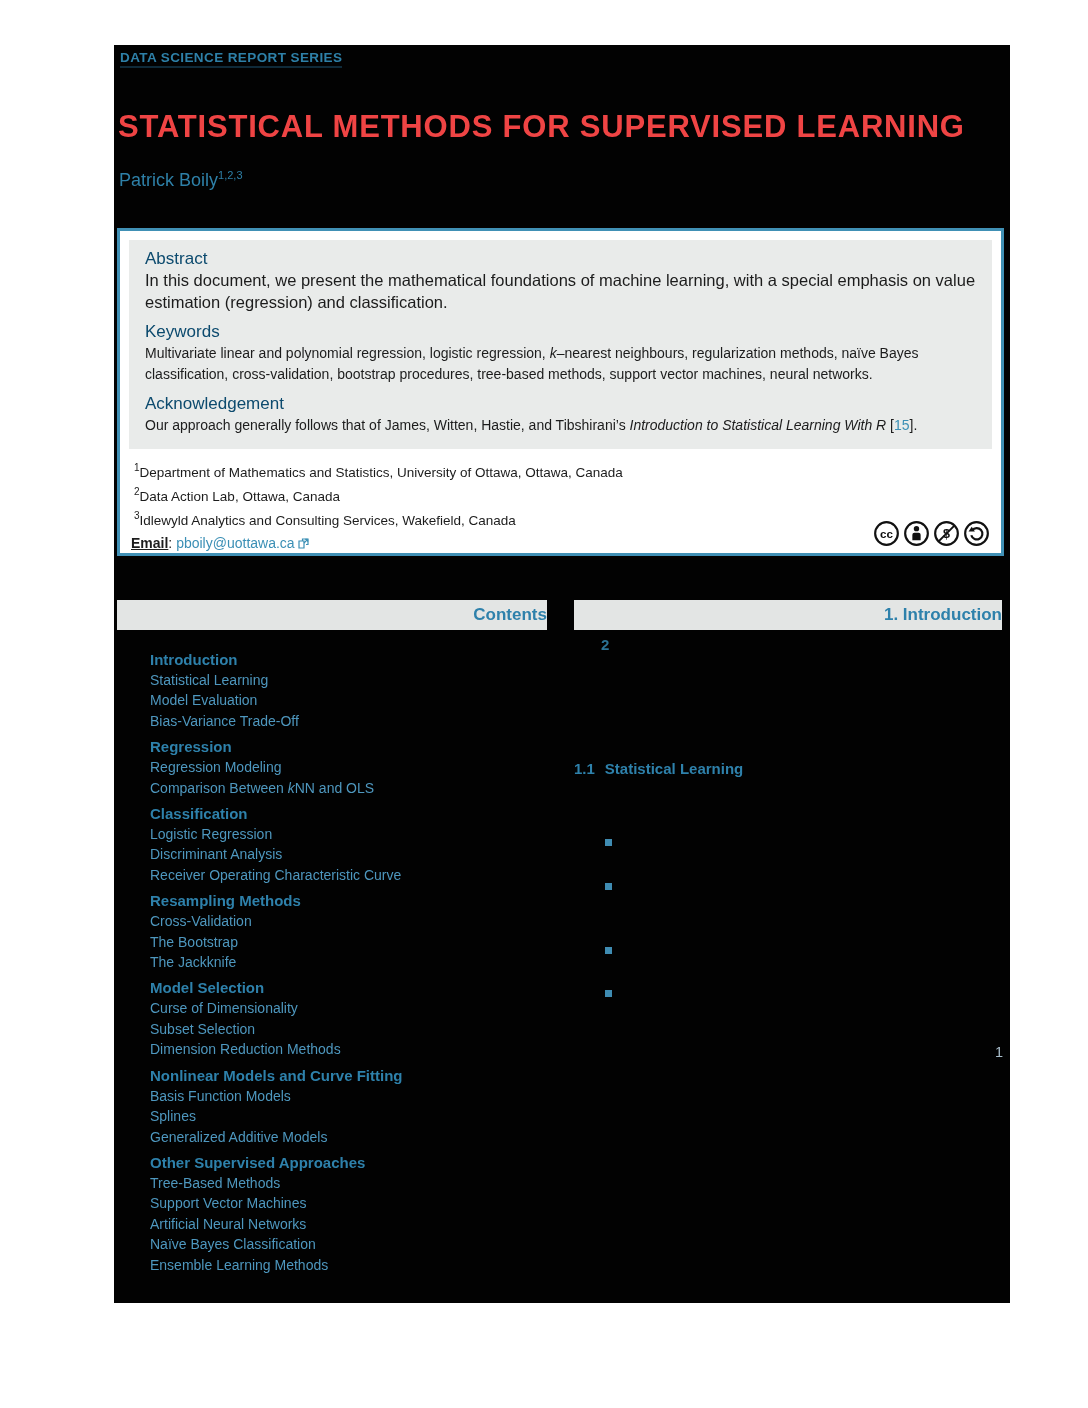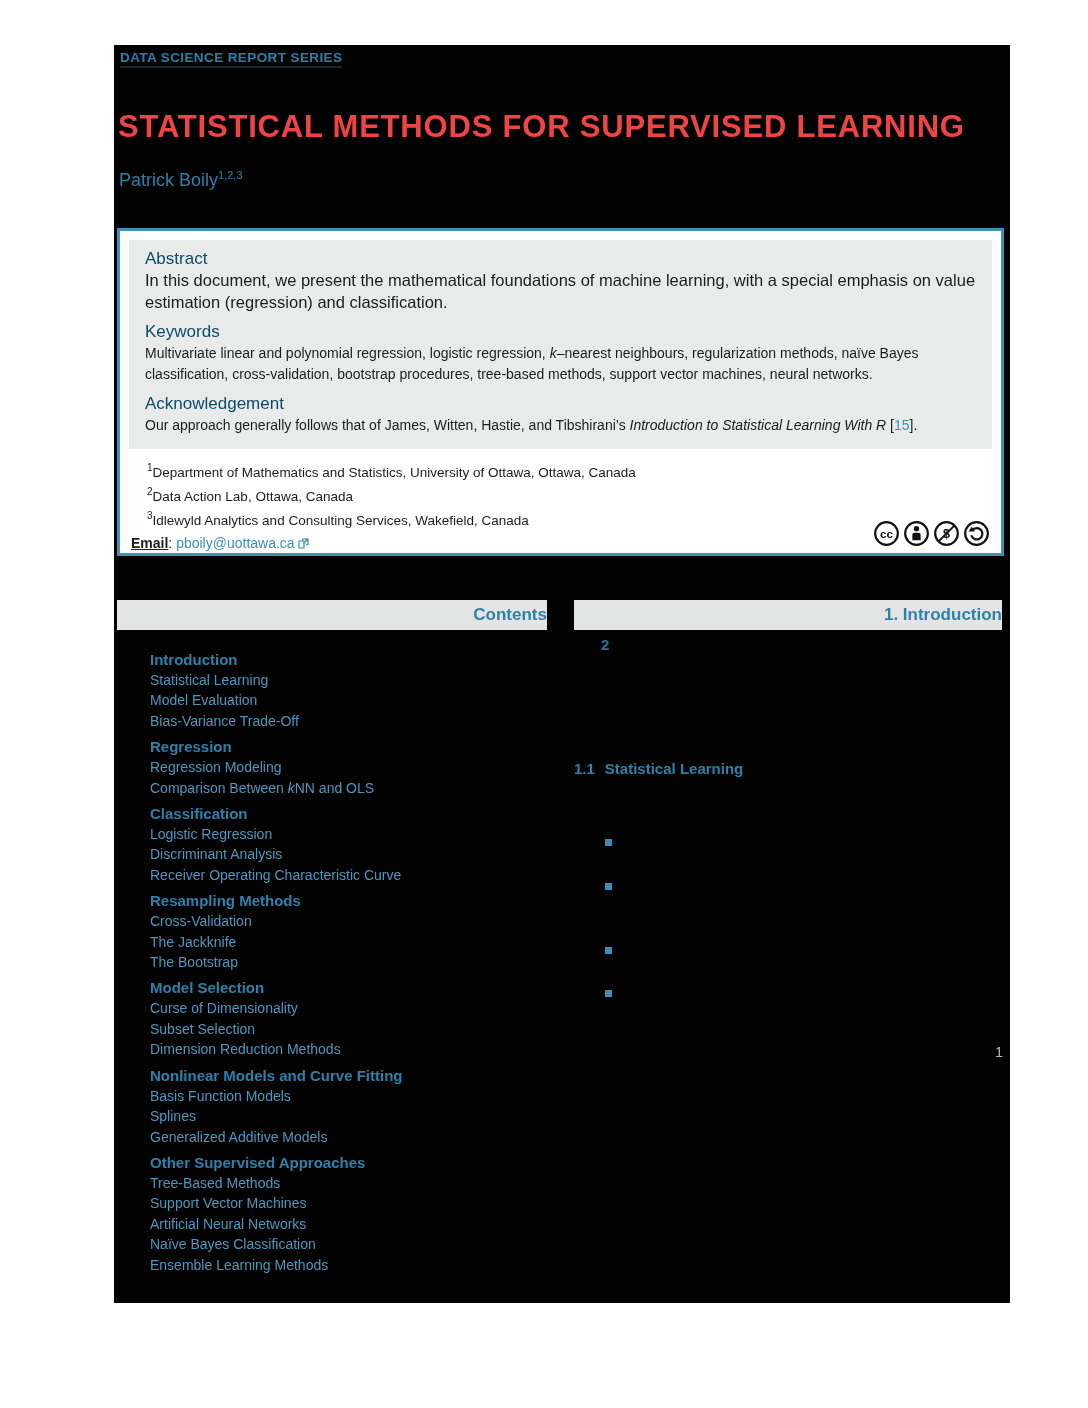--- a/index.html
+++ b/index.html
@@ -13,21 +13,21 @@
   .author { position:absolute; left:5px; top:124px; font-size:18px; color:#2e80a8; }
   .author sup { font-size:11px; }
 
   .info-box { position:absolute; left:3px; top:183px; width:887px; height:328px; background:#ffffff; border:3px solid #4090b5; }
   .gray-box { margin:9px 9px 0 9px; background:#e9ebea; padding:9px 16px 13px 16px; color:#161616; }
   .blk-h { font-size:17px; font-weight:normal; color:#0c4a6e; }
   .blk-p { font-size:16.5px; line-height:21.5px; color:#1c1c1c; margin-top:1px; }
   .blk-p.small { font-size:14px; line-height:21px; }
   .gap { margin-top:9px; }
   .ref-link { color:#3b8fb5; }
-  .footnotes { padding:9px 16px 0 27px; color:#1c1c1c; font-size:13.5px; line-height:19.5px; }
+  .footnotes { padding:9px 16px 0 14px; color:#1c1c1c; font-size:13.5px; line-height:19.5px; }
   .footnotes sup { font-size:10px; }
   .email-line { padding:5px 16px 0 11px; font-size:14px; color:#1c1c1c; }
   .email-line .lbl { font-weight:bold;text-decoration:underline; }
   .email-link { color:#3b8fb5; text-decoration:none; }
   .ext-ico { display:inline-block; vertical-align:-1px; margin-left:3px; }
   .cc-icons { position:absolute; right:11px; bottom:6px; display:flex; gap:3px; }
 
   .bar { position:absolute; top:555px; height:30px; background:#e3e5e4; color:#2e81ab; font-size:17px; font-weight:bold; text-align:right; line-height:30px; }
   .bar.contents { left:3px; width:430px; }
   .bar.intro { left:460px; width:428px; }
@@ -109,22 +109,22 @@
         <div class="itm">Bias-Variance Trade-Off</div>
         <div class="sec">Regression</div>
         <div class="itm">Regression Modeling</div>
         <div class="itm">Comparison Between <i>k</i>NN and OLS</div>
         <div class="sec">Classification</div>
         <div class="itm">Logistic Regression</div>
         <div class="itm">Discriminant Analysis</div>
         <div class="itm">Receiver Operating Characteristic Curve</div>
         <div class="sec">Resampling Methods</div>
         <div class="itm">Cross-Validation</div>
+        <div class="itm">The Bootstrap</div>
         <div class="itm">The Jackknife</div>
-        <div class="itm">The Bootstrap</div>
         <div class="sec">Model Selection</div>
         <div class="itm">Curse of Dimensionality</div>
         <div class="itm">Subset Selection</div>
         <div class="itm">Dimension Reduction Methods</div>
         <div class="sec">Nonlinear Models and Curve Fitting</div>
         <div class="itm">Basis Function Models</div>
         <div class="itm">Splines</div>
         <div class="itm">Generalized Additive Models</div>
         <div class="sec">Other Supervised Approaches</div>
         <div class="itm">Tree-Based Methods</div>

